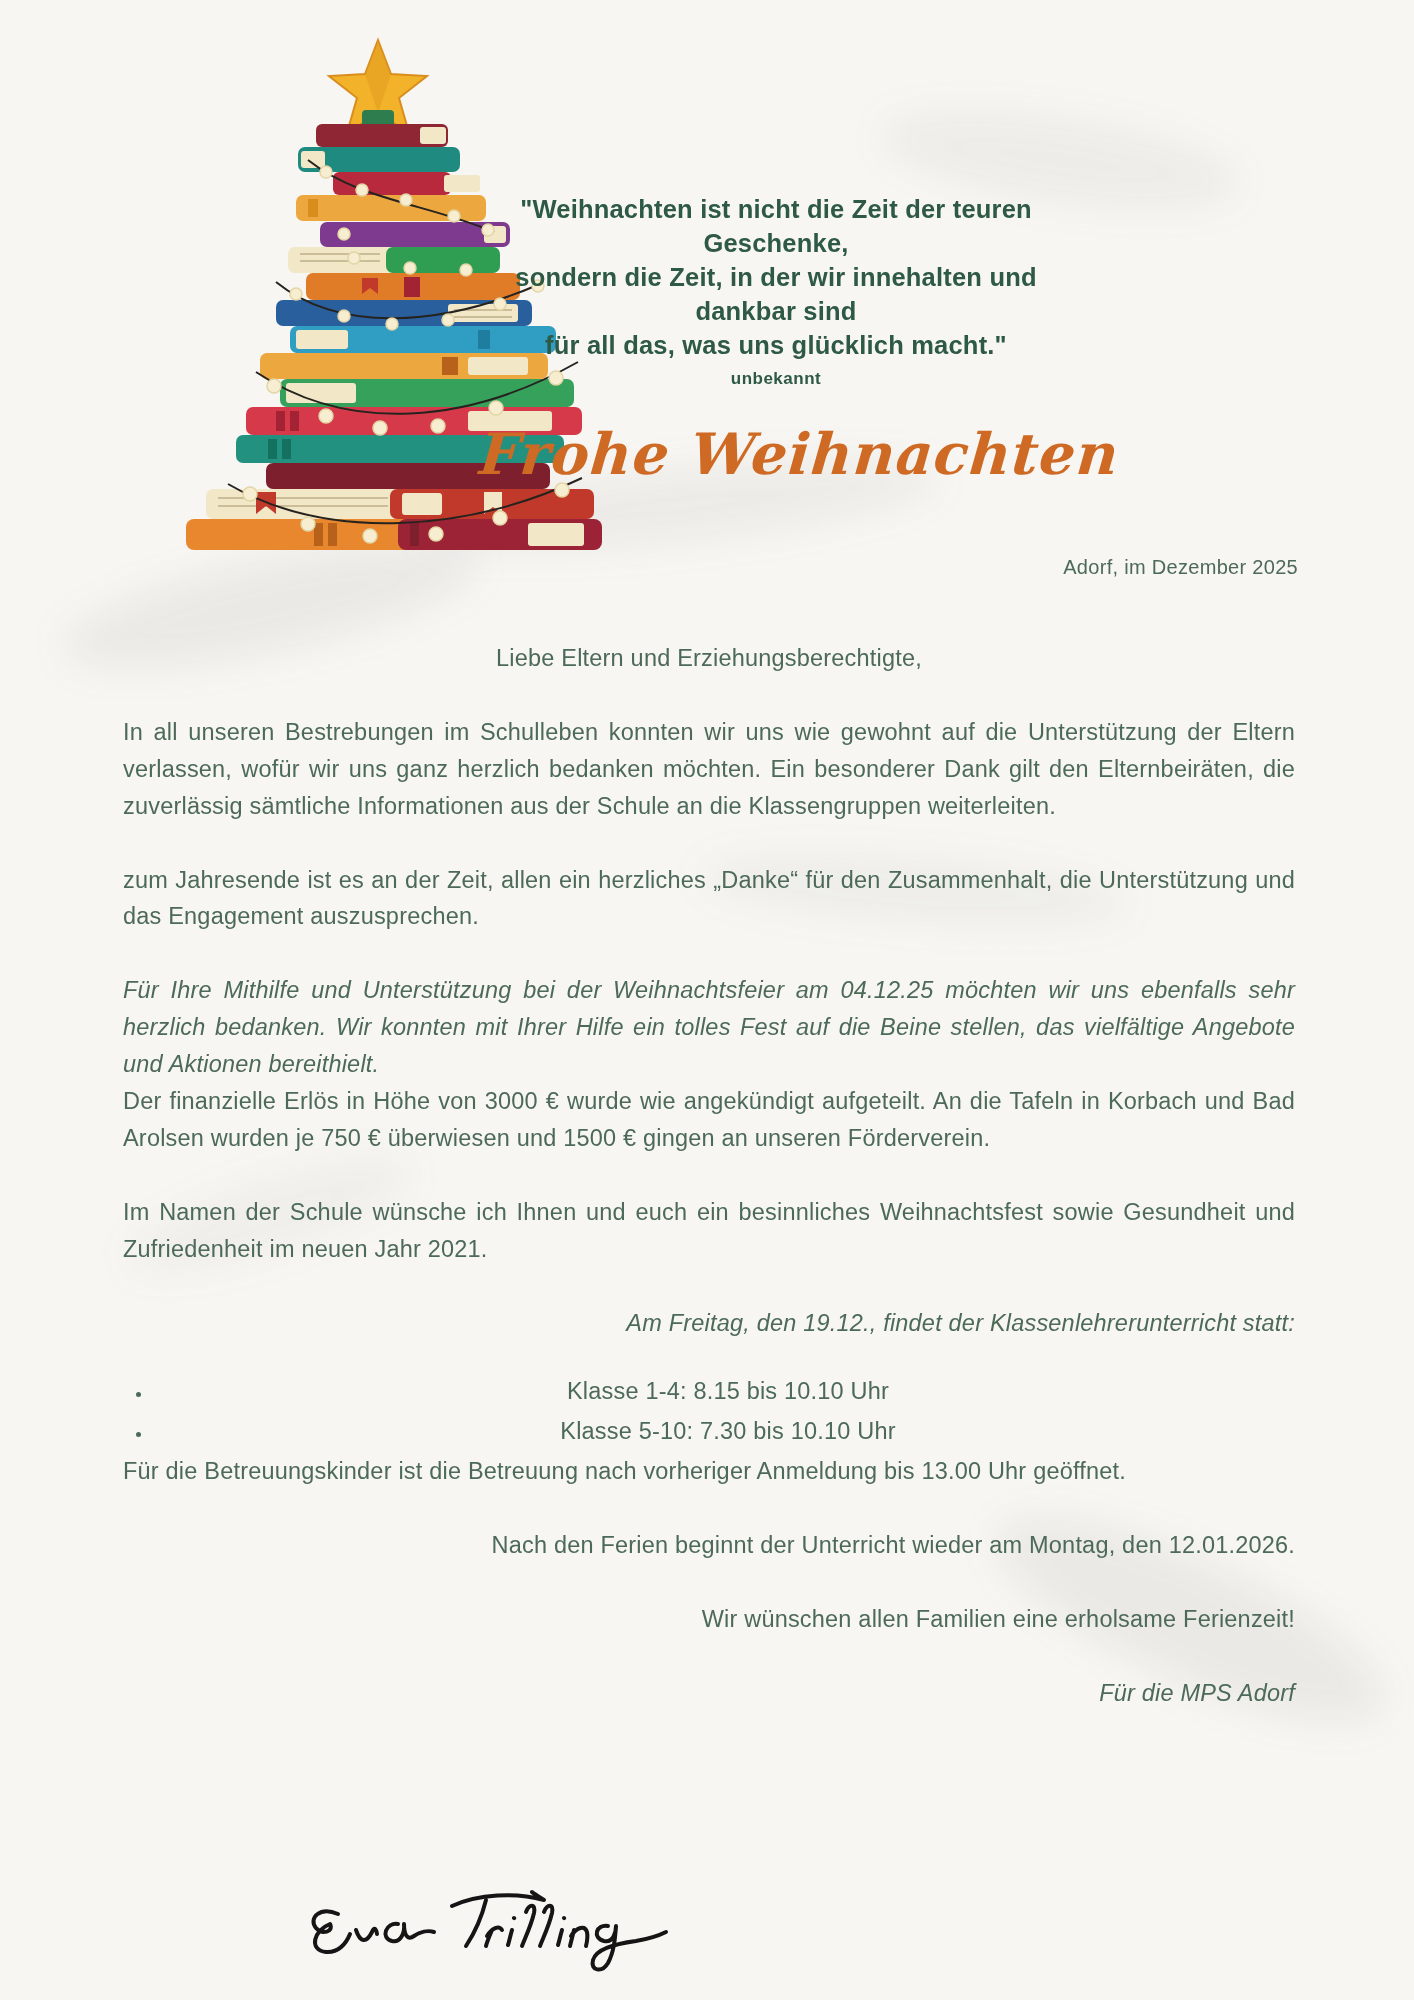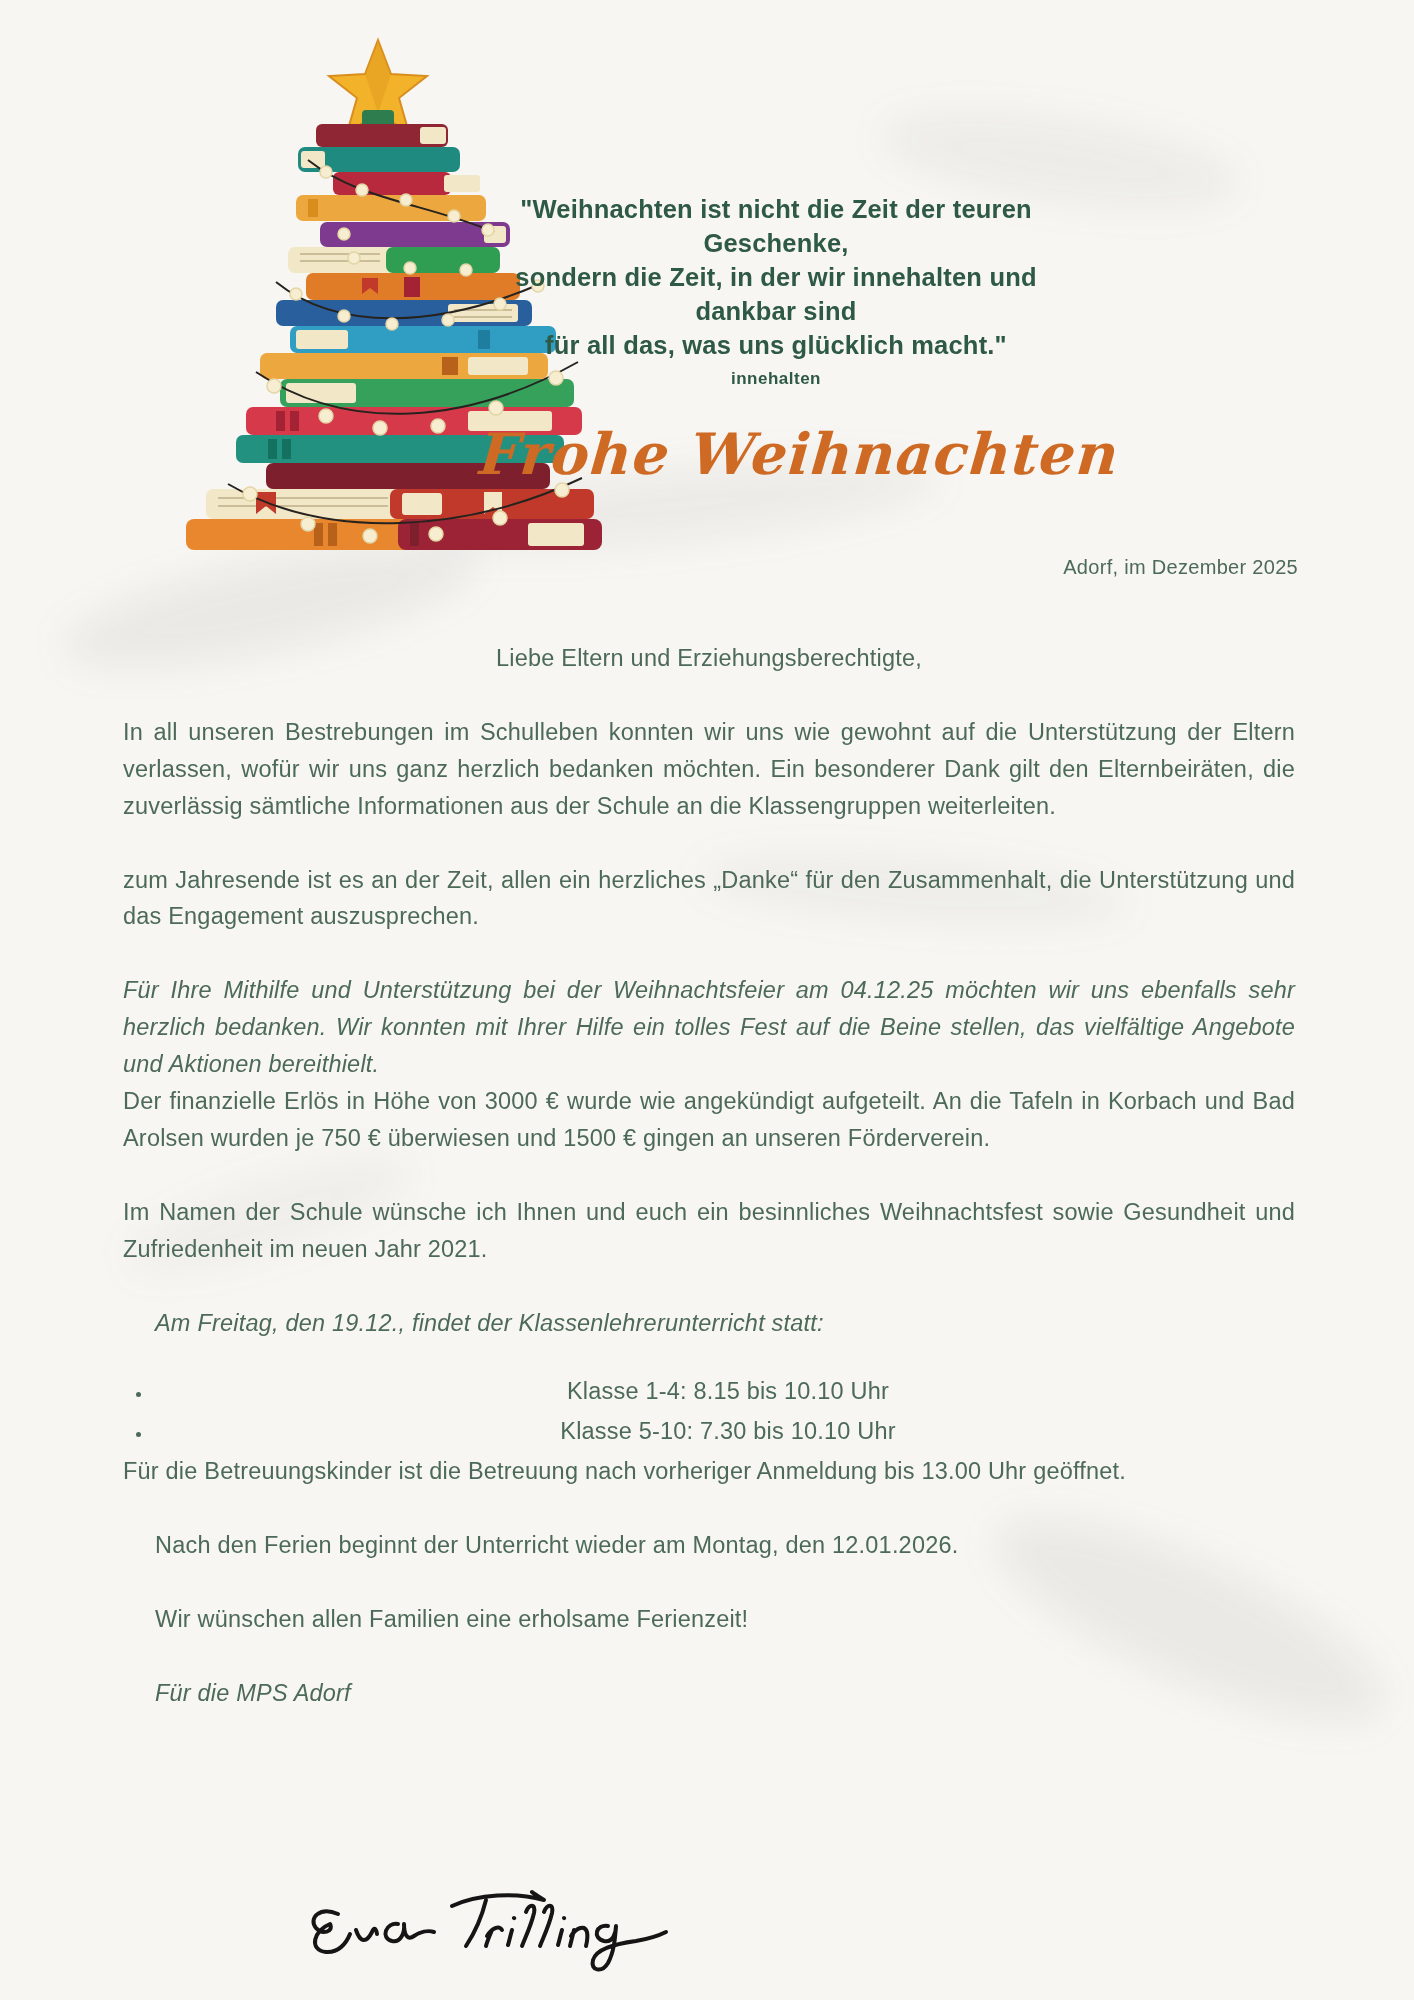--- a/index.html
+++ b/index.html
@@ -38,21 +38,21 @@
   }
 
   .letter{
     position:absolute;left:123px;top:640px;width:1172px;
     color:#4d6a58;font-size:23.5px;line-height:1.57;letter-spacing:.2px;
     text-align:justify;
   }
   .letter p{margin:0 0 37px 0;}
   .letter p.nogap{margin-bottom:0;font-style:italic;}
   .letter p.salutation{text-align:center;}
-  .letter p.single{text-align:left;margin-left:32px;}
+  .letter p.single{text-align:right;}
   ul.times{list-style:disc;margin:0 0 0 30px;padding:0;text-align:center;}
   ul.times li{padding-left:8px;margin:0 0 3px 0;}
   ul.times li::marker{color:#4d6a58;font-size:18px;}
   .after-bullets{margin-top:2px !important;}
   .sig{position:absolute;left:300px;top:1872px;width:370px;height:115px;}
 </style>
 </head>
 <body>
 
 <div class="texture t1"></div>
@@ -160,21 +160,21 @@
         <circle cx="262" cy="236" r="6"></circle>
         <circle cx="318" cy="238" r="6"></circle>
     </g>
   </g>
 </svg>
 
 <div class="quote">
   <div>"Weihnachten ist nicht die Zeit der teuren Geschenke,</div>
   <div>sondern die Zeit, in der wir innehalten und dankbar sind</div>
   <div>für all das, was uns glücklich macht."</div>
-  <div class="quote-attr">innehalten</div>
+  <div class="quote-attr">unbekannt</div>
 </div>
 
 <div class="headline">Frohe Weihnachten</div>
 
 <div class="dateline">Adorf, im Dezember 2025</div>
 
 <div class="letter">
   <p class="salutation">Liebe Eltern und Erziehungsberechtigte,</p>
   <p>In all unseren Bestrebungen im Schulleben konnten wir uns wie gewohnt auf die Unterstützung der Eltern verlassen, wofür wir uns ganz herzlich bedanken möchten. Ein besonderer Dank gilt den Elternbeiräten, die zuverlässig sämtliche Informationen aus der Schule an die Klassengruppen weiterleiten.</p>
   <p>zum Jahresende ist es an der Zeit, allen ein herzliches „Danke“ für den Zusammenhalt, die Unterstützung und das Engagement auszusprechen.</p>

